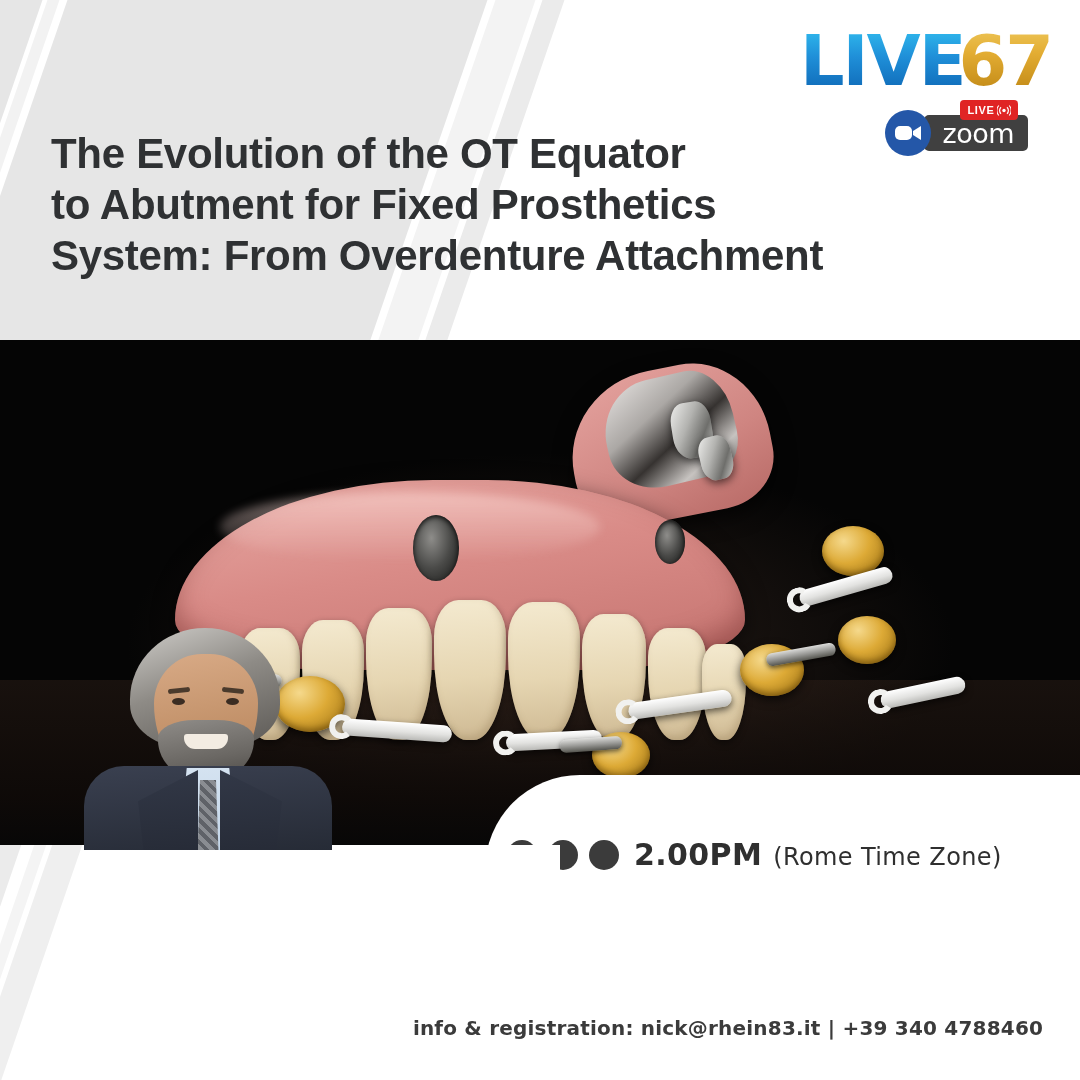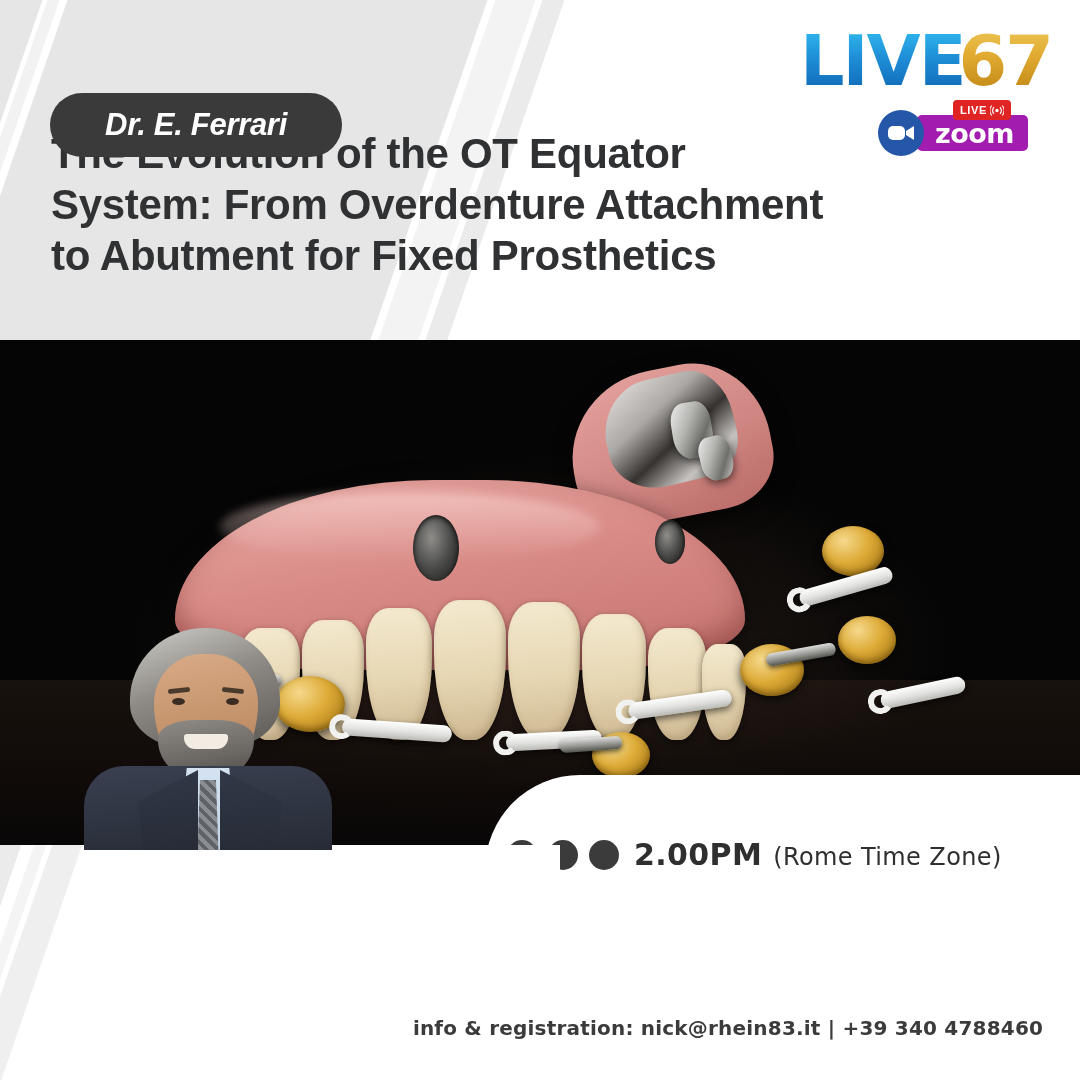--- a/index.html
+++ b/index.html
@@ -69,23 +69,23 @@
     position:relative; z-index:2;
   }
   .zoom-stack { position:relative; margin-left:-7px; }
   .live-pill {
     position:absolute; left:36px; top:-15px; z-index:3;
     background:#e02424; color:#fff; border-radius:4px;
     height:20px; padding:0 7px; display:flex; align-items:center; gap:3px;
     font-size:11px; font-weight:bold; letter-spacing:.6px;
   }
   .zoom-word {
-    background:#a21caf; color:#fff; border-radius:5px;
+    background:#404040; color:#fff; border-radius:5px;
     height:36px; padding:0 14px 0 18px; display:flex; align-items:center;
-    font-size:27px; font-weight:bold; letter-spacing:-.5px; line-height:1;
+    font-size:27px; font-weight:normal; letter-spacing:-.5px; line-height:1;
     font-family:"DejaVu Sans", sans-serif;
   }
 
   
   .photo {
     position:absolute; left:0; top:340px; width:1080px; height:510px;
     background:#050505; overflow:hidden;
   }
   .bg-glow {
     position:absolute; left:50%; top:60%; width:900px; height:420px;
@@ -318,22 +318,22 @@
   <div class="header">
     <div class="hdr-stripes">
       <i class="s1"></i>
         <i class="s2"></i>
         <i class="s3"></i>
         <i class="s4"></i>
         <i class="s5"></i>
     </div>
     <div class="title">
       <span class="ln">The Evolution of the OT Equator</span>
+      <span class="ln">to Abutment for Fixed Prosthetics</span>
       <span class="ln">System: From Overdenture Attachment</span>
-      <span class="ln">to Abutment for Fixed Prosthetics</span>
     </div>
 
     <div class="logo-wrap">
       <div class="rhein83"><span class="rhein">LIVE</span><span class="eightythree">67</span></div>
       <div class="zoom-badge">
         <div class="zoom-circle">
           <svg width="26" height="16" viewBox="0 0 26 16" aria-hidden="true">
             <rect x="0" y="1" width="17" height="14" rx="5" fill="#ffffff"></rect>
             <path d="M18 6 L26 1 L26 15 L18 10 Z" fill="#ffffff"></path>
           </svg>
@@ -415,23 +415,20 @@
     </div>
   </div>
 
   <div class="bottom-left">
     <div class="bl-stripes">
       <i class="b1"></i>
         <i class="b2"></i>
         <i class="b3"></i>
     </div>
   </div>
-  <div class="name-pill">
-    <span>Dr. E. Ferrari</span>
-  </div>
 
   <div class="bottom-right">
     <div class="time-row">
       <div class="dots">
           <b></b>
           <b></b>
           <b></b>
         </div>
       <div class="time-text"><span>2.00PM</span> <em>(Rome Time Zone)</em></div>
     </div>

